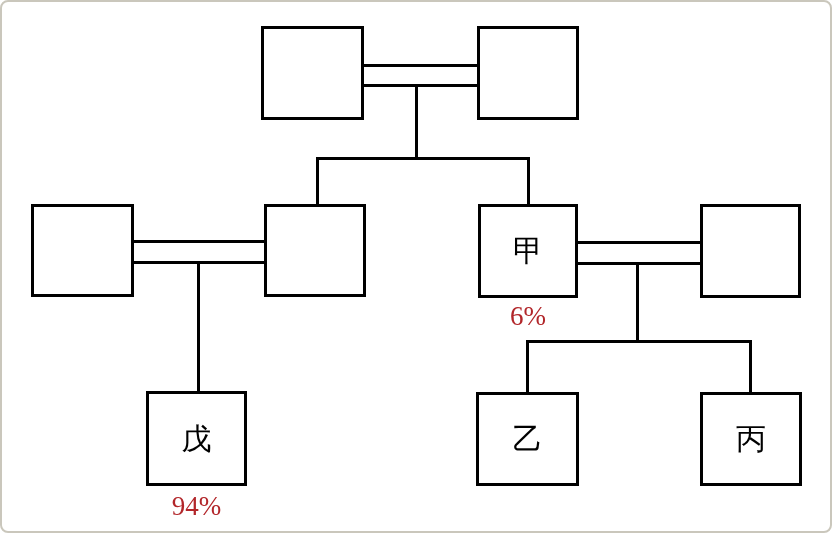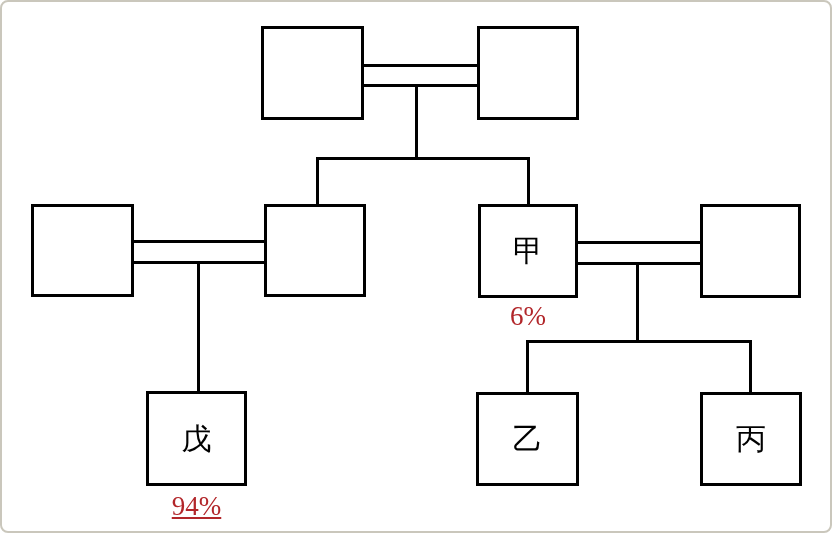--- a/index.html
+++ b/index.html
@@ -94,15 +94,15 @@
     <span class="cjk-label">戊</span>
   </div>
   <div class="box" style="left:474px; top:390px; width:103px; height:94px;">
     <span class="cjk-label">乙</span>
   </div>
   <div class="box" style="left:698px; top:390px; width:102px; height:94px;">
     <span class="cjk-label">丙</span>
   </div>
 
   <div class="pct" style="left:476px; top:301px; width:100px;">6%</div>
-  <div class="pct" style="left:144px; top:491px; width:101px;text-decoration:underline;">94%</div>
+  <div class="pct" style="left:144px; top:491px; width:101px;">94%</div>
 
 </div>
 
 </body></html>

